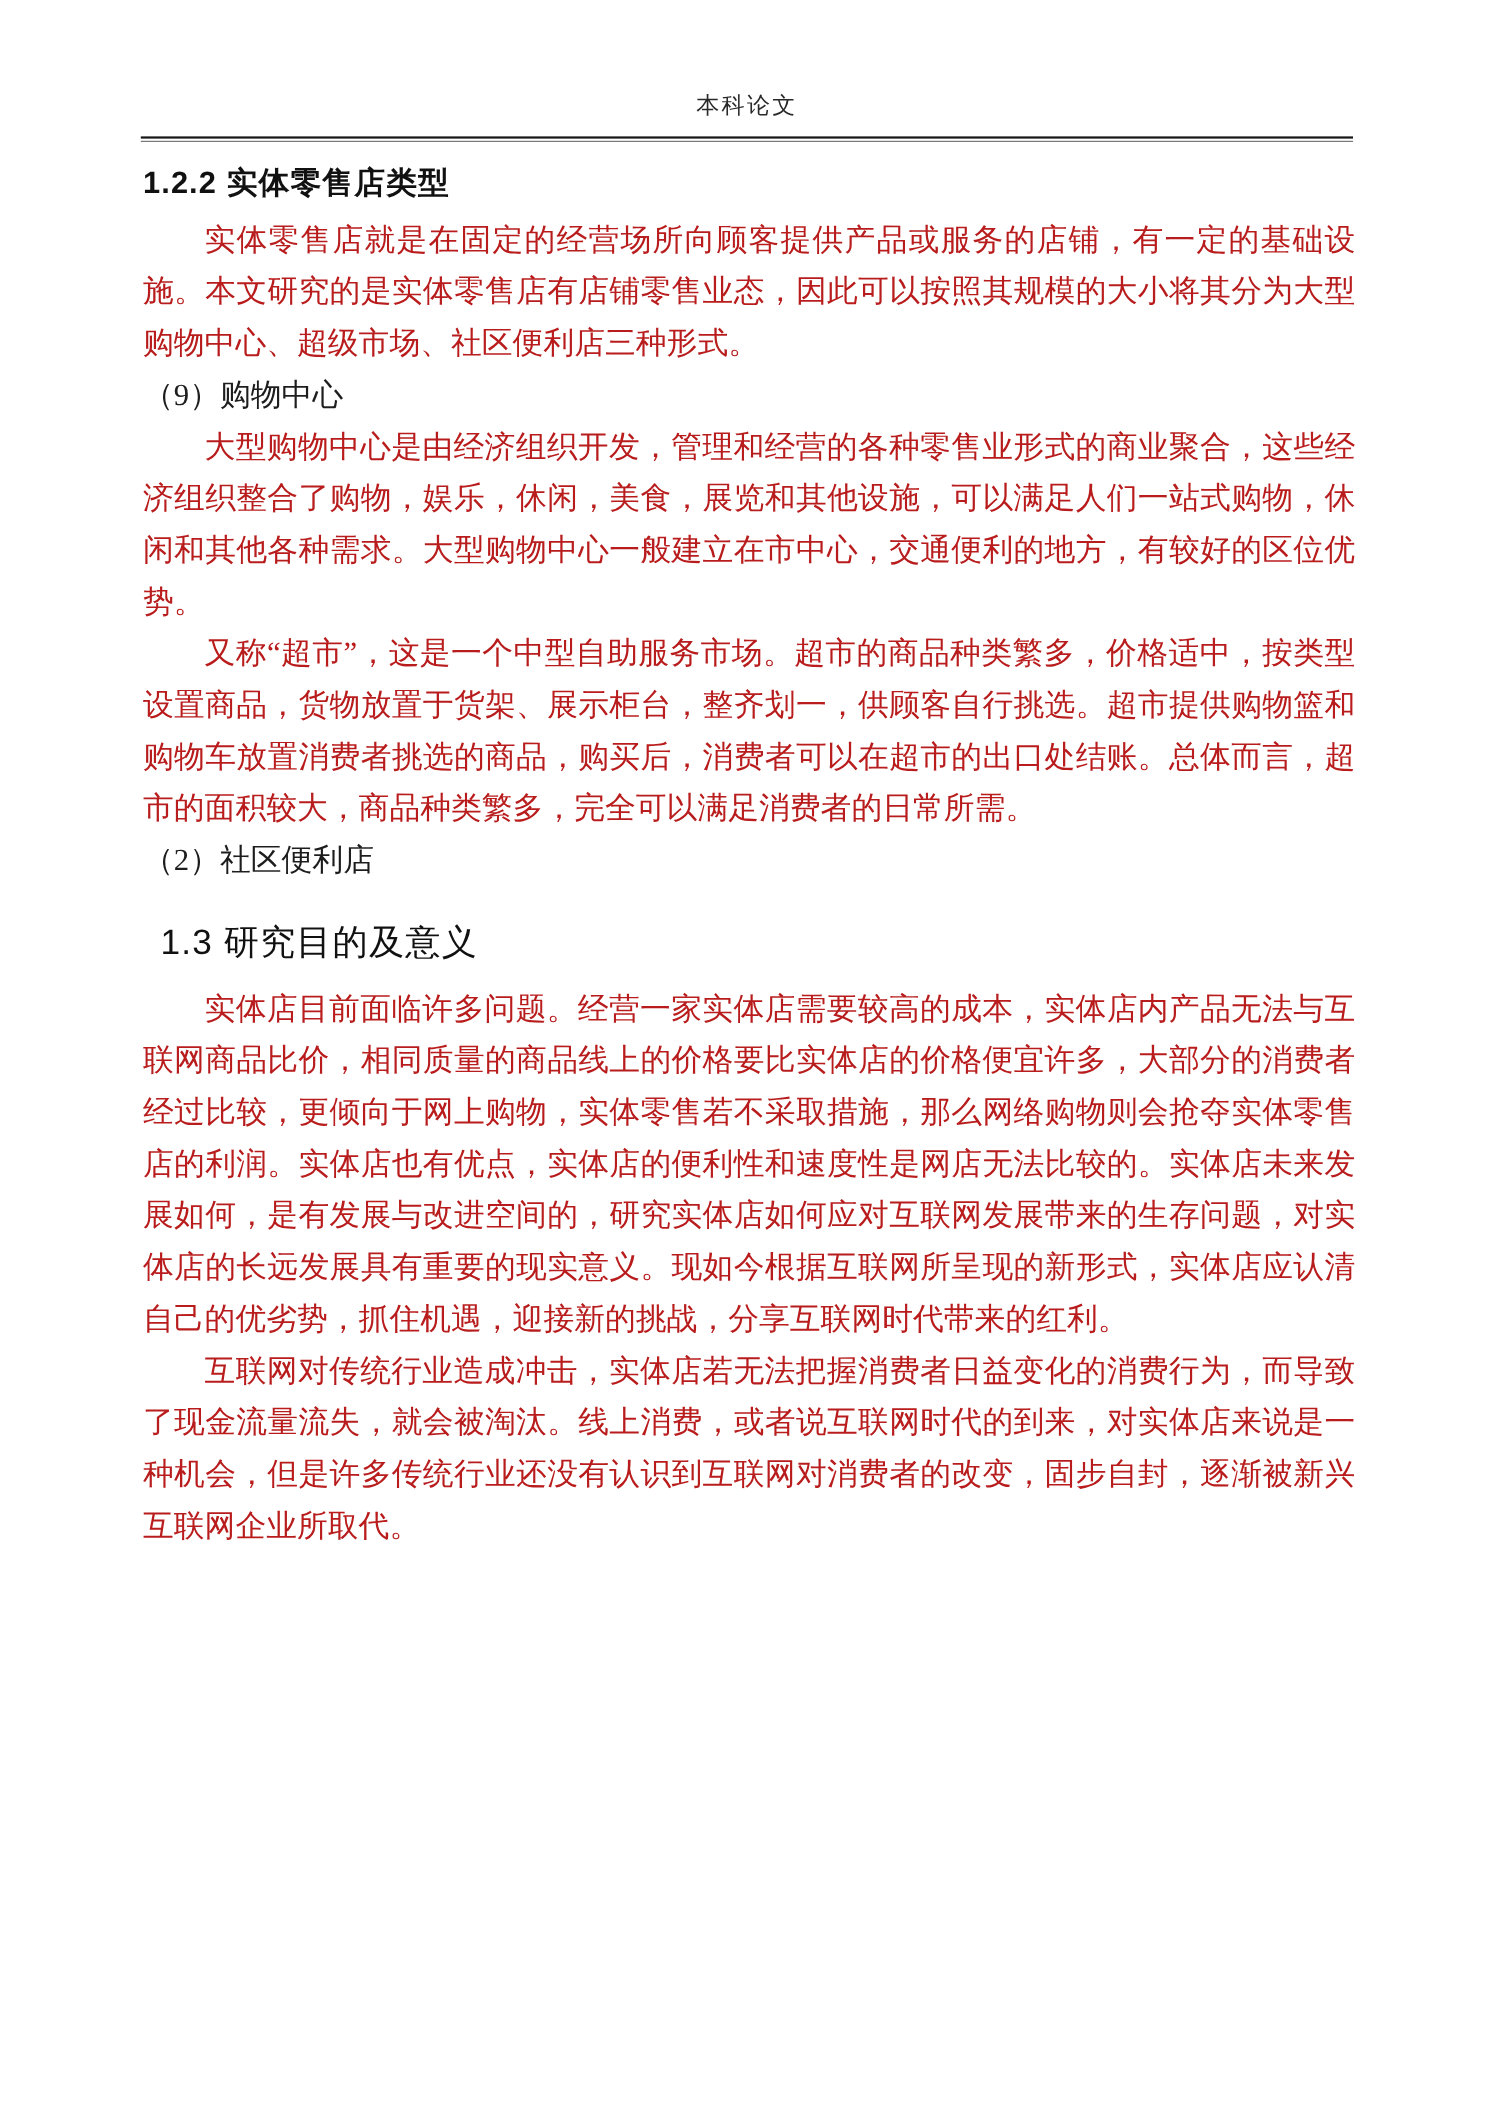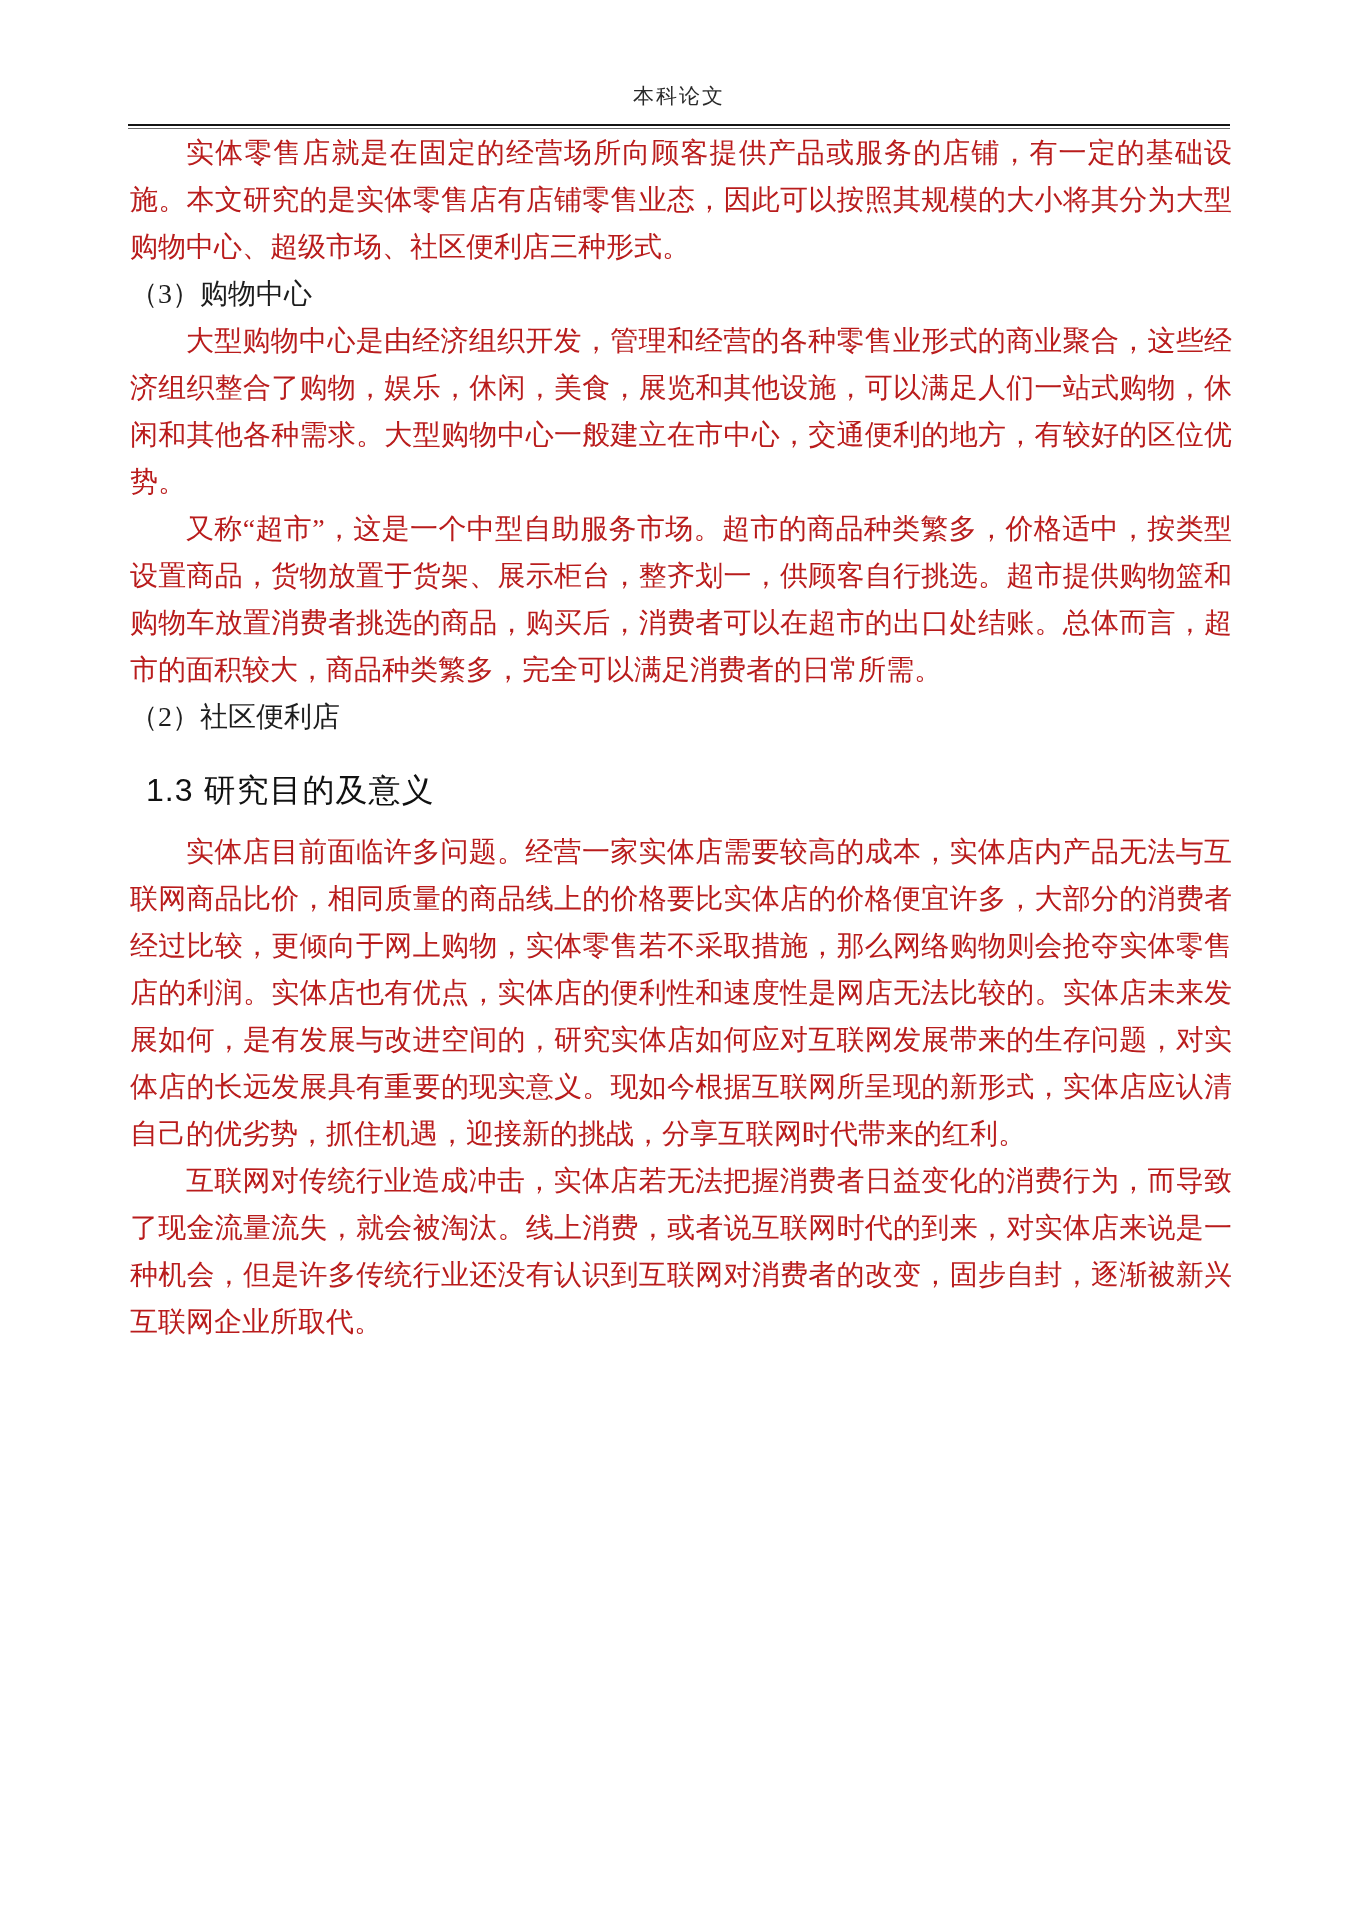--- a/index.html
+++ b/index.html
@@ -73,24 +73,25 @@
 <body>
 
 <div class="page">
 
   <div class="running-header">本科论文</div>
 
   <div class="header-rule"></div>
 
   <div class="doc-body">
 
+    <h2 class="sub-heading">1.2.2 实体零售店类型</h2>
 
     <p class="para indent">实体零售店就是在固定的经营场所向顾客提供产品或服务的店铺，有一定的基础设施。本文研究的是实体零售店有店铺零售业态，因此可以按照其规模的大小将其分为大型购物中心、超级市场、社区便利店三种形式。</p>
 
-    <p class="item-label">（3）购物中心</p>
+    <p class="item-label">（9）购物中心</p>
 
     <p class="para indent">大型购物中心是由经济组织开发，管理和经营的各种零售业形式的商业聚合，这些经济组织整合了购物，娱乐，休闲，美食，展览和其他设施，可以满足人们一站式购物，休闲和其他各种需求。大型购物中心一般建立在市中心，交通便利的地方，有较好的区位优势。</p>
 
 
     <p class="para indent">又称“超市”，这是一个中型自助服务市场。超市的商品种类繁多，价格适中，按类型设置商品，货物放置于货架、展示柜台，整齐划一，供顾客自行挑选。超市提供购物篮和购物车放置消费者挑选的商品，购买后，消费者可以在超市的出口处结账。总体而言，超市的面积较大，商品种类繁多，完全可以满足消费者的日常所需。</p>
 
     <p class="item-label">（2）社区便利店</p>
 
 
     <h1 class="main-heading">1.3 研究目的及意义</h1>

